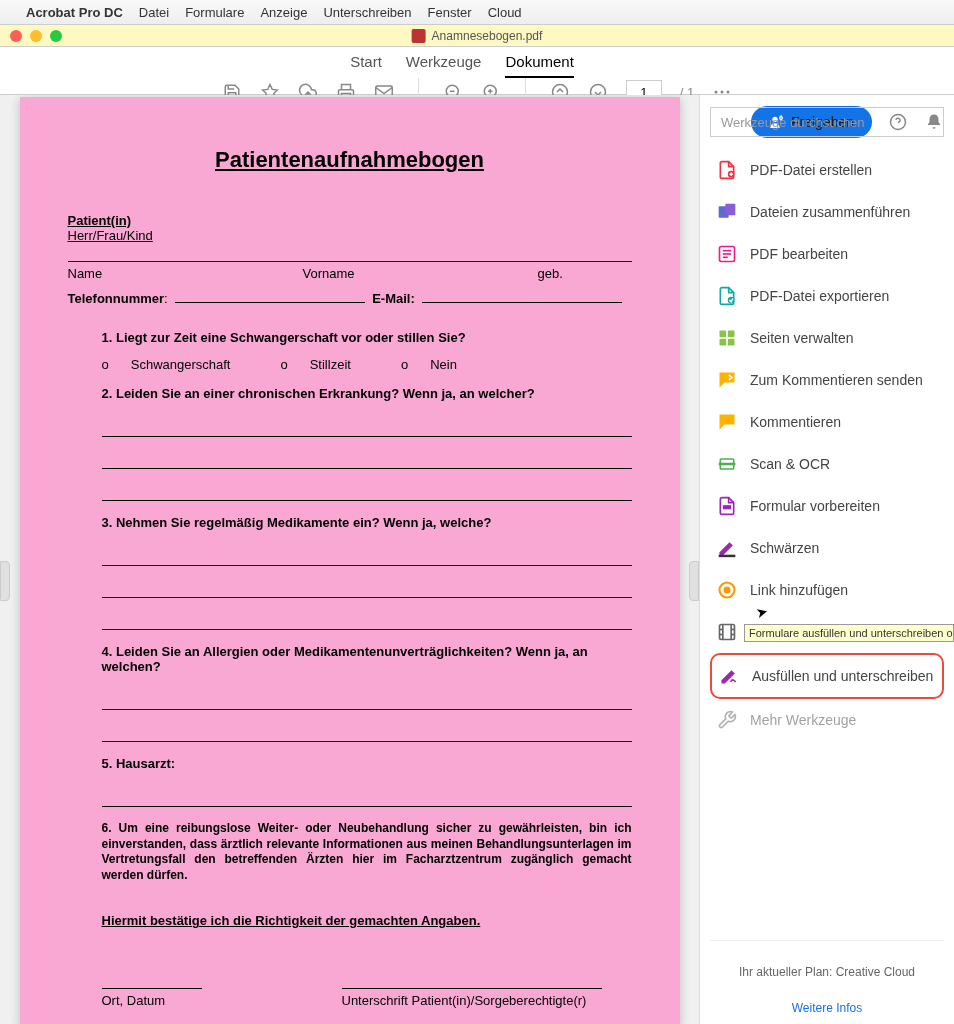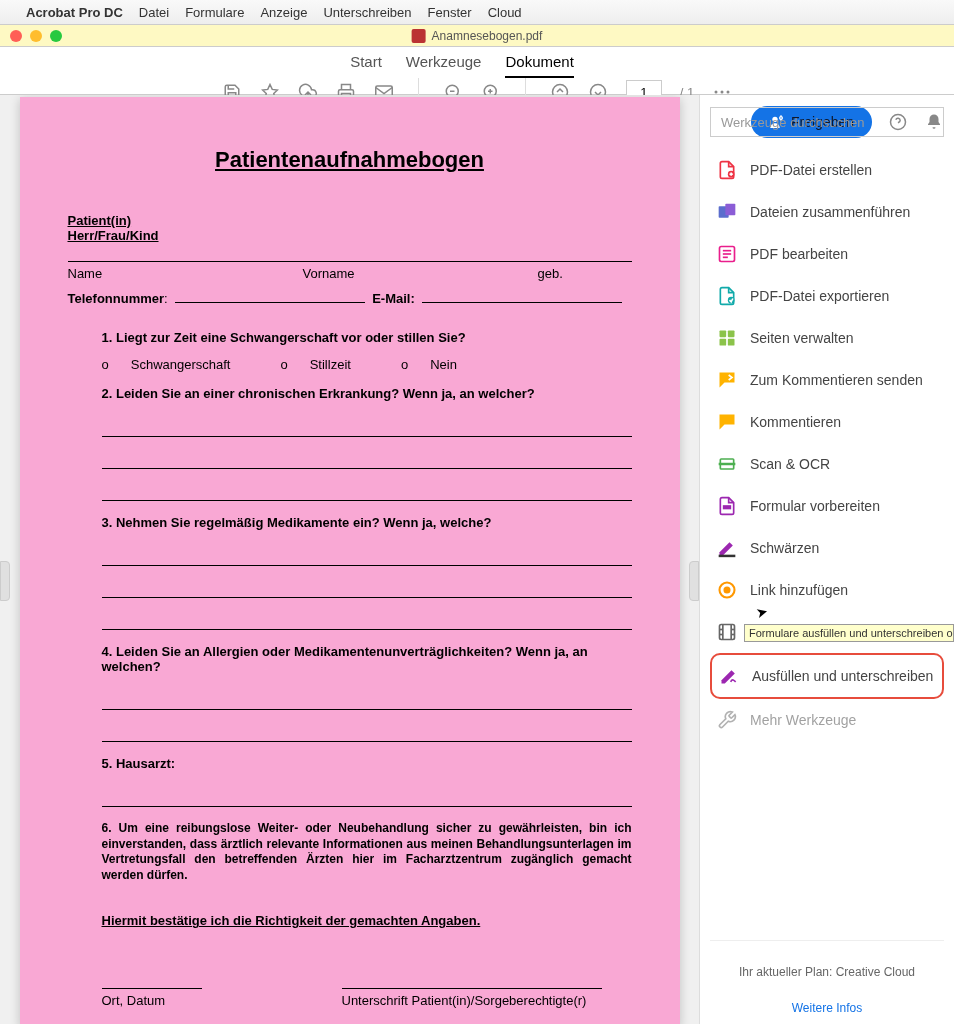--- a/index.html
+++ b/index.html
@@ -37,21 +37,21 @@
     
     .main { display: flex; height: calc(1024px - 22px - 22px - 48px); }
     .doc-area { flex: 1; background: #f0f0f0; display: flex; justify-content: center; padding: 0 0; overflow: hidden; position: relative; }
     .doc-expander { position: absolute; top: 50%; width: 10px; height: 40px; background: #e0e0e0; border: 1px solid #ccc; cursor: pointer; z-index: 2; }
     .doc-expander.left { left: 0; border-radius: 0 4px 4px 0; }
     .doc-expander.right { right: 0; border-radius: 4px 0 0 4px; }
     .page { background: #f9a8d4; width: 660px; margin-top: 2px; box-shadow: 0 2px 10px rgba(0,0,0,0.2); padding: 50px 48px; font-family: Arial, sans-serif; color: #000; }
     
     .page h1 { text-align: center; font-size: 22px; text-decoration: underline; font-weight: bold; margin-bottom: 40px; }
     .patient-label { font-weight: bold; text-decoration: underline; font-size: 13px; }
-    .patient-sub { text-decoration: underline; font-size: 13px; margin-bottom: 18px; font-weight: bold; }
+    .patient-sub { text-decoration: underline; font-size: 13px; margin-bottom: 18px; }
     .field-row { display: flex; border-top: 1px solid #000; padding-top: 4px; font-size: 13px; margin-bottom: 10px; }
     .field-row span { flex: 1; }
     .phone-row { font-size: 13px; margin-bottom: 24px; }
     .phone-row .uline { display: inline-block; border-bottom: 1px solid #000; width: 190px; }
     .phone-row .uline2 { display: inline-block; border-bottom: 1px solid #000; width: 200px; }
     .q { margin-left: 34px; margin-bottom: 14px; }
     .q .q-text { font-weight: bold; font-size: 13px; margin-bottom: 12px; }
     .q .q-text-justify { font-weight: bold; font-size: 12px; text-align: justify; margin-bottom: 10px; line-height: 1.3; }
     .q .opts { display: flex; gap: 50px; font-size: 13px; margin-bottom: 14px; padding-left: 0; }
     .q .opt { display: flex; gap: 22px; }

